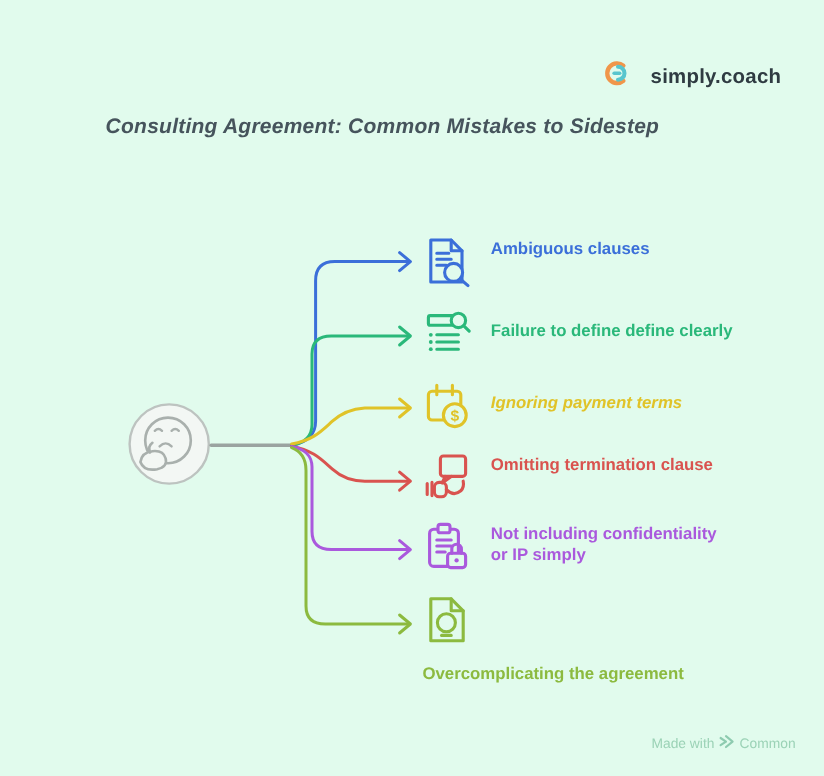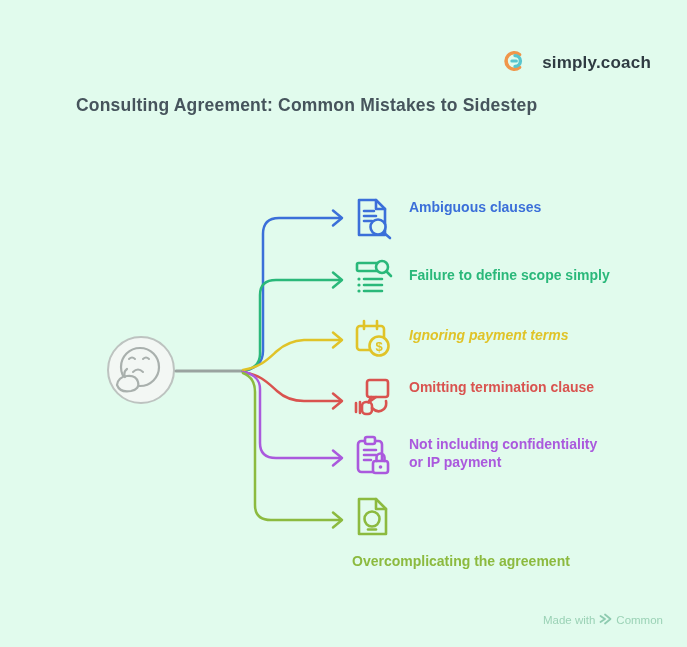--- a/index.html
+++ b/index.html
@@ -4,22 +4,22 @@
 <style>
   html,body{margin:0;padding:0;}
   body{
     width:687px;height:647px;position:relative;overflow:hidden;
     background:#e1fbed;
     font-family:"Liberation Sans", sans-serif;
   }
   .logo{position:absolute;top:50px;right:36px;display:flex;align-items:center;gap:17px;}
   .logo-text{font-size:17px;font-weight:600;color:#2f3b42;letter-spacing:.2px;}
   .page-title{
-    position:absolute;left:76px;top:95px;margin:0;
-    font-size:17.5px;font-weight:bold;color:#46545c;letter-spacing:.2px;
+    position:absolute;left:88px;top:95px;margin:0;
+    font-size:17.5px;font-weight:bold;color:#46545c;letter-spacing:.2px;font-style:italic;
   }
   .diagram-svg{position:absolute;left:0;top:0;pointer-events:none;}
   .mistake-row{position:absolute;left:352px;display:flex;align-items:flex-start;gap:13px;}
   .mistake-icon{width:44px;height:44px;flex:0 0 44px;display:block;}
   .mistake-label{font-size:14px;font-weight:bold;line-height:17.5px;}
   .mistake-row:nth-of-type(1) .mistake-label{max-width:250px;padding-top:9px;}
   .mistake-row:nth-of-type(2) .mistake-label{max-width:195px;padding-top:2px;}
   .mistake-row:nth-of-type(3) .mistake-label{max-width:250px;padding-top:10px;}
   .mistake-row:nth-of-type(4) .mistake-label{max-width:260px;padding-top:10px;font-style:italic;}
   .mistake-row:nth-of-type(5) .mistake-label{max-width:265px;padding-top:2px;}
@@ -104,21 +104,21 @@
 <div class="mistake-row" style="top: 257px; color: rgb(42, 184, 122);">
   <svg class="mistake-icon" viewBox="0 0 44 44" stroke="currentColor" stroke-width="2.6" fill="none" stroke-linecap="round" stroke-linejoin="round">
     <rect x="5" y="6" width="21" height="8" rx="1.5"></rect>
     <circle cx="30" cy="10" r="6" fill="#e1fbed"></circle>
     <path d="M34.5 14.5 L39 19"></path>
     <circle cx="7" cy="22" r="1.6" fill="currentColor" stroke="none"></circle>
     <circle cx="7" cy="28" r="1.6" fill="currentColor" stroke="none"></circle>
     <circle cx="7" cy="34" r="1.6" fill="currentColor" stroke="none"></circle>
     <path d="M12 22 H30 M12 28 H30 M12 34 H30"></path>
   </svg>
-  <span class="mistake-label">Failure to define scope simply</span>
+  <span class="mistake-label">Failure to define define clearly</span>
 </div>
 
 <div class="mistake-row" style="top: 317px; color: rgb(224, 195, 40);">
   <svg class="mistake-icon" viewBox="0 0 44 44" stroke="currentColor" stroke-width="2.6" fill="none" stroke-linecap="round" stroke-linejoin="round">
     <rect x="5" y="9" width="27" height="24" rx="3"></rect>
     <path d="M12 4 V12 M25 4 V12"></path>
     <circle cx="27" cy="29" r="9.5" fill="#e1fbed"></circle>
     <text x="27" y="34" text-anchor="middle" font-size="13" font-weight="bold" font-family="Liberation Sans, sans-serif" fill="currentColor" stroke="none">$</text>
   </svg>
   <span class="mistake-label">Ignoring payment terms</span>
@@ -137,21 +137,21 @@
 
 <div class="mistake-row" style="top: 434px; color: rgb(170, 89, 221);">
   <svg class="mistake-icon" viewBox="0 0 44 44" stroke="currentColor" stroke-width="2.6" fill="none" stroke-linecap="round" stroke-linejoin="round">
     <rect x="6" y="7" width="24" height="31" rx="3.5"></rect>
     <rect x="13" y="3" width="10" height="7" rx="2" fill="#e1fbed"></rect>
     <path d="M12 16 h12 M12 21 h12 M12 26 h7"></path>
     <rect x="21" y="27" width="15" height="12" rx="2.5" fill="#e1fbed"></rect>
     <path d="M24.5 27 v-3.5 a4 4 0 0 1 8 0 V27"></path>
     <circle cx="28.5" cy="33" r="1.8" fill="currentColor" stroke="none"></circle>
   </svg>
-  <span class="mistake-label">Not including confidentiality or IP payment</span>
+  <span class="mistake-label">Not including confidentiality or IP simply</span>
 </div>
 
 <div class="mistake-row" style="top: 496px; color: rgb(140, 186, 63); flex-direction: column;">
   <svg class="mistake-icon" viewBox="0 0 44 44" stroke="currentColor" stroke-width="2.6" fill="none" stroke-linecap="round" stroke-linejoin="round">
     <path d="M7 3 h17 l10 10 v25 H7 z"></path>
     <path d="M24 3 v10 h10"></path>
     <circle cx="20" cy="23" r="7.5"></circle>
     <path d="M16 33.5 h8"></path>
   </svg>
   <span class="mistake-label">Overcomplicating the agreement</span>

